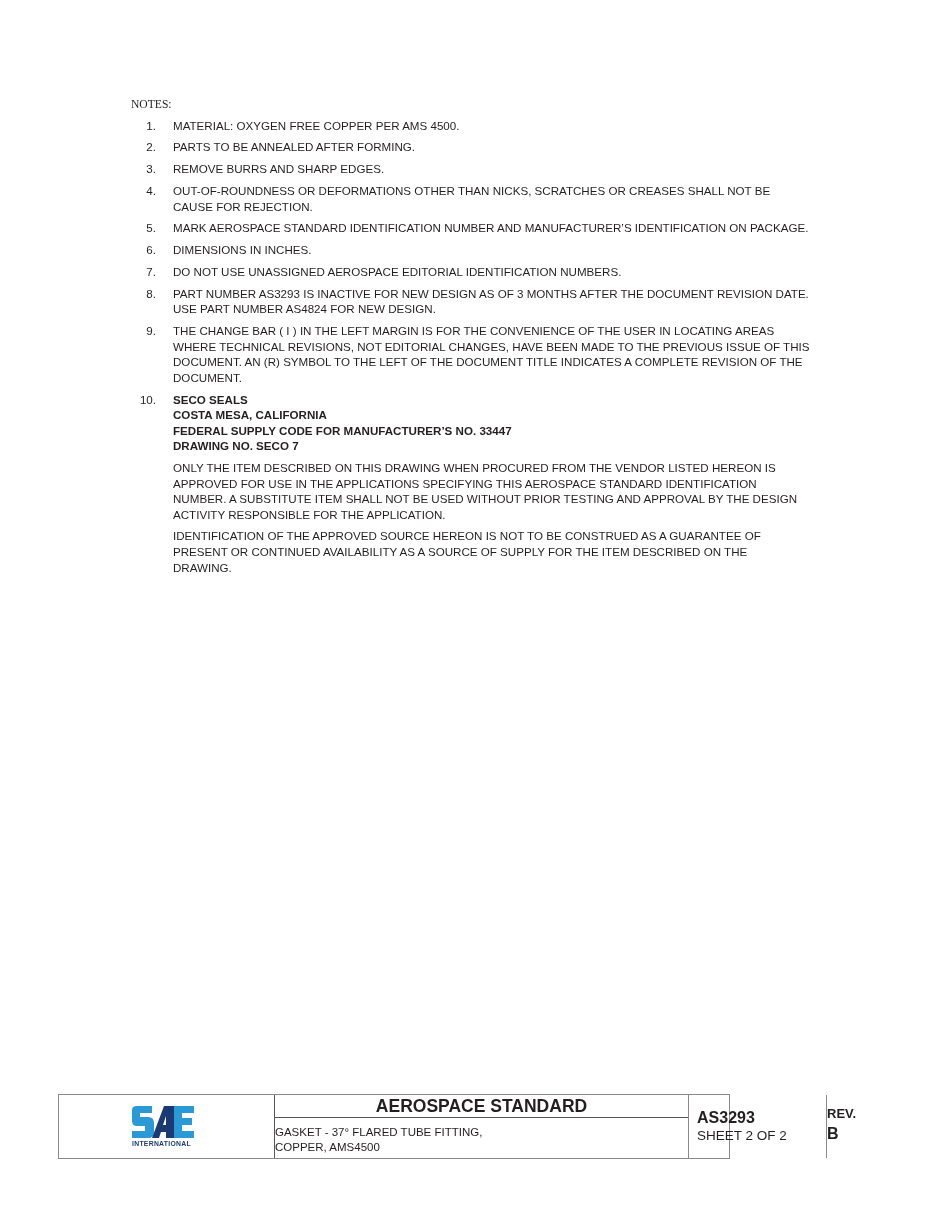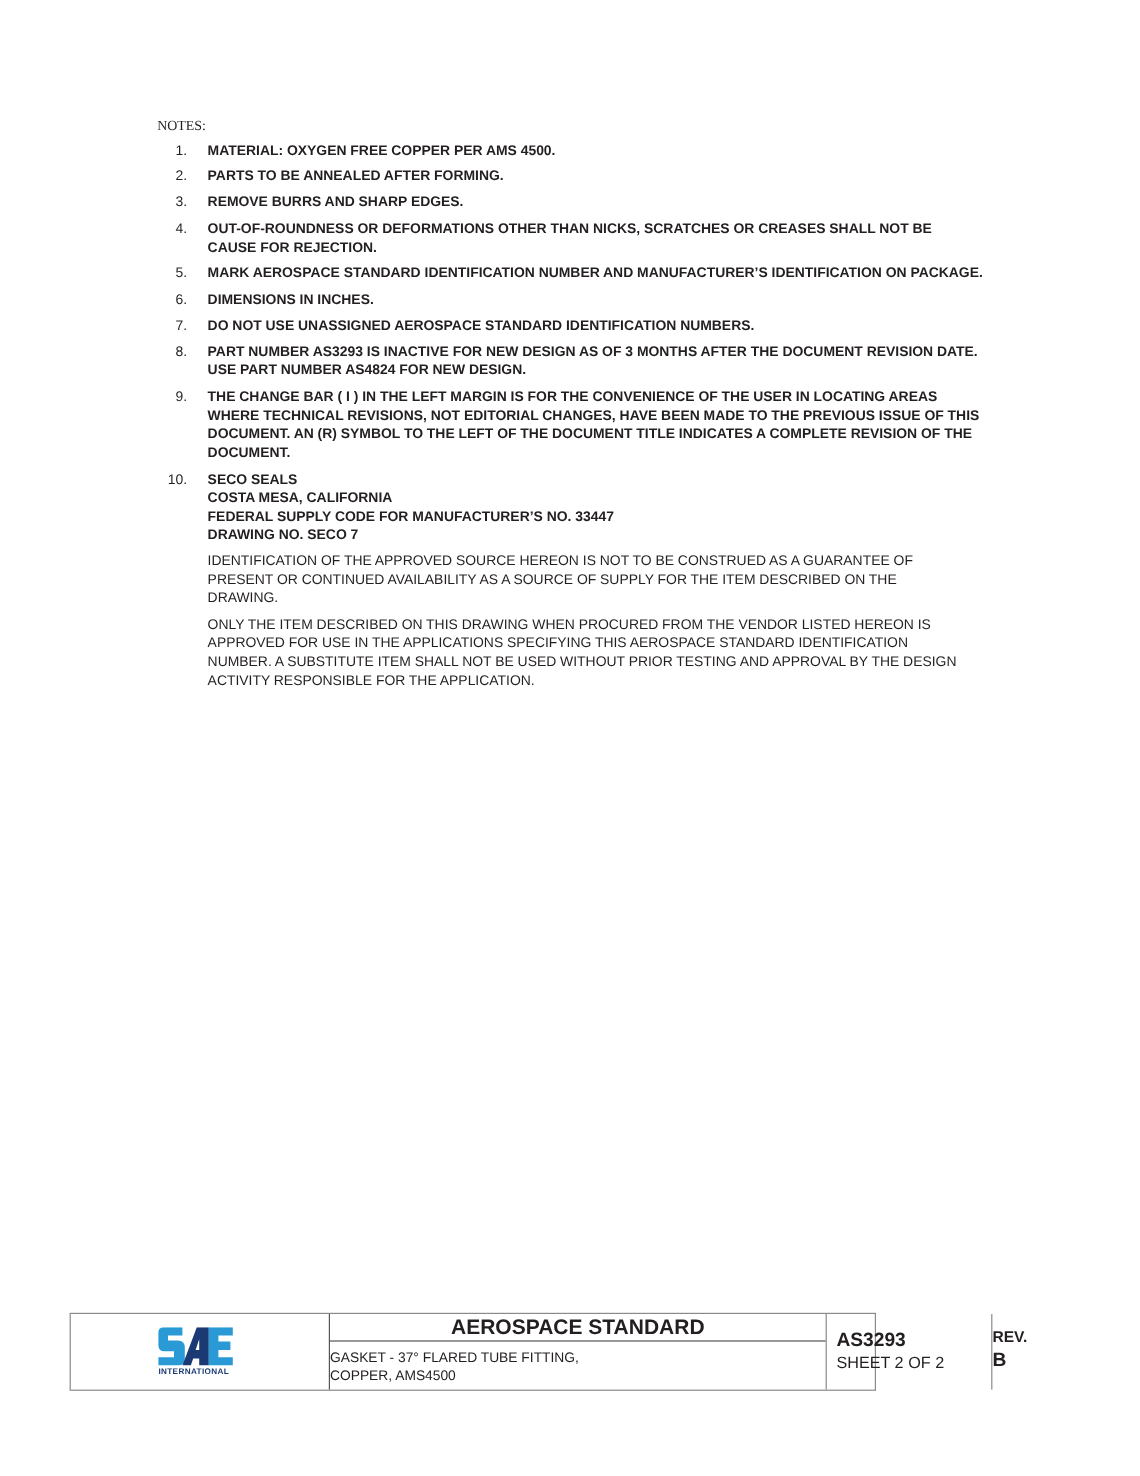--- a/index.html
+++ b/index.html
@@ -4,21 +4,21 @@
 <style>
   html, body { margin: 0; padding: 0; background: #ffffff; }
   body {
     width: 950px; height: 1230px; position: relative; overflow: hidden;
     font-family: "Liberation Sans", sans-serif; color: #231f20;
   }
   .notes { position: absolute; left: 131px; top: 97px; width: 725px; font-size: 11.6px; line-height: 15.6px; }
   .notes-title { margin: 0 0 5px 0; font-family: Liberation Serif, serif; }
   .note { position: relative; padding-left: 42px; margin-bottom: 6.2px; }
   .note .num { position: absolute; left: 0; width: 25px; text-align: right; }
-  .note .text { display: block; white-space: pre-line; font-weight: bold; }
+  .note .text { display: block; white-space: pre-line; }
   .supply-block { margin-top: 6px; white-space: pre-line; font-weight: bold; }
   .supply-para { margin-top: 6px; }
 
   .titleblock {
     position: absolute; left: 58px; top: 1094px; width: 672px; height: 65px;
     border: 1.5px solid #8a8a8a; box-sizing: border-box;
   }
   .tb-cell { position: absolute; top: 0; bottom: 0; box-sizing: border-box; }
   .tb-logo { left: 0; width: 216px; border-right: 1.5px solid #555; }
   .tb-title { left: 216px; width: 414px; border-right: 1.5px solid #8a8a8a; }
@@ -68,47 +68,47 @@
   <div class="note">
     <span class="num">5.</span>
     <span class="text">MARK AEROSPACE STANDARD IDENTIFICATION NUMBER AND MANUFACTURER’S IDENTIFICATION ON PACKAGE.</span>
   </div>
   <div class="note">
     <span class="num">6.</span>
     <span class="text">DIMENSIONS IN INCHES.</span>
   </div>
   <div class="note">
     <span class="num">7.</span>
-    <span class="text">DO NOT USE UNASSIGNED AEROSPACE STANDARD IDENTIFICATION NUMBERS.</span>
+    <span class="text">DO NOT USE UNASSIGNED AEROSPACE EDITORIAL IDENTIFICATION NUMBERS.</span>
   </div>
   <div class="note">
     <span class="num">8.</span>
     <span class="text">PART NUMBER AS3293 IS INACTIVE FOR NEW DESIGN AS OF 3 MONTHS AFTER THE DOCUMENT REVISION DATE.
 USE PART NUMBER AS4824 FOR NEW DESIGN.</span>
   </div>
   <div class="note">
     <span class="num">9.</span>
     <span class="text">THE CHANGE BAR ( I ) IN THE LEFT MARGIN IS FOR THE CONVENIENCE OF THE USER IN LOCATING AREAS
 WHERE TECHNICAL REVISIONS, NOT EDITORIAL CHANGES, HAVE BEEN MADE TO THE PREVIOUS ISSUE OF THIS
 DOCUMENT.  AN (R) SYMBOL TO THE LEFT OF THE DOCUMENT TITLE INDICATES A COMPLETE REVISION OF THE
 DOCUMENT.</span>
   </div>
   <div class="note">
     <span class="num">10.</span>
     <div class="supply-block">SECO SEALS
 COSTA MESA, CALIFORNIA
 FEDERAL SUPPLY CODE FOR MANUFACTURER’S NO. 33447
 DRAWING NO. SECO 7</div>
-    <div class="supply-para" style="white-space: pre-line;">IDENTIFICATION OF THE APPROVED SOURCE HEREON IS NOT TO BE CONSTRUED AS A GUARANTEE OF
-PRESENT OR CONTINUED AVAILABILITY AS A SOURCE OF SUPPLY FOR THE ITEM DESCRIBED ON THE
-DRAWING.</div>
     <div class="supply-para" style="white-space: pre-line;">ONLY THE ITEM DESCRIBED ON THIS DRAWING WHEN PROCURED FROM THE VENDOR LISTED HEREON IS
 APPROVED FOR USE IN THE APPLICATIONS SPECIFYING THIS AEROSPACE STANDARD IDENTIFICATION
 NUMBER.  A SUBSTITUTE ITEM SHALL NOT BE USED WITHOUT PRIOR TESTING AND APPROVAL BY THE DESIGN
 ACTIVITY RESPONSIBLE FOR THE APPLICATION.</div>
+    <div class="supply-para" style="white-space: pre-line;">IDENTIFICATION OF THE APPROVED SOURCE HEREON IS NOT TO BE CONSTRUED AS A GUARANTEE OF
+PRESENT OR CONTINUED AVAILABILITY AS A SOURCE OF SUPPLY FOR THE ITEM DESCRIBED ON THE
+DRAWING.</div>
   </div>
 </div>
 
 <div class="titleblock">
   <div class="tb-cell tb-logo">
     <div class="logo">
       <svg class="logo-mark" viewBox="0 0 66 32">
 
         <path d="M2 4 Q2 0 7 0 L22 0 L22 7 L10 7 L10 11 L18 11 Q24 11 24 17 L24 26 Q24 32 18 32 L2 32 L2 25 L15 25 L15 20 L7 20 Q2 20 2 15 Z" fill="#2a9ad6"></path>
 

